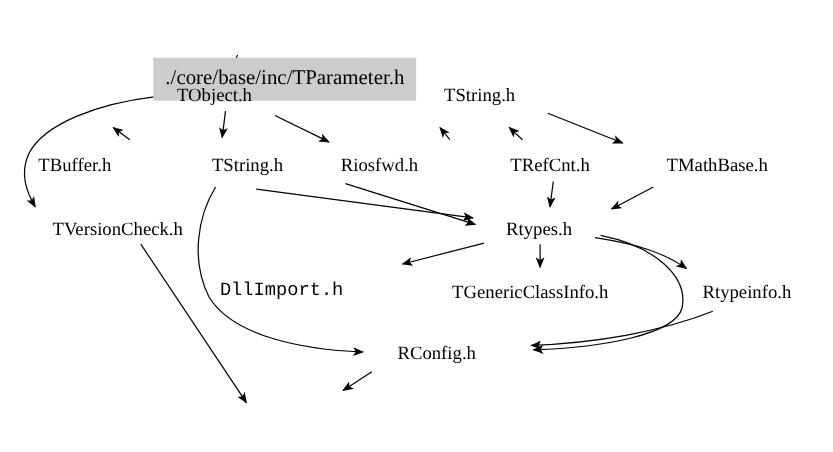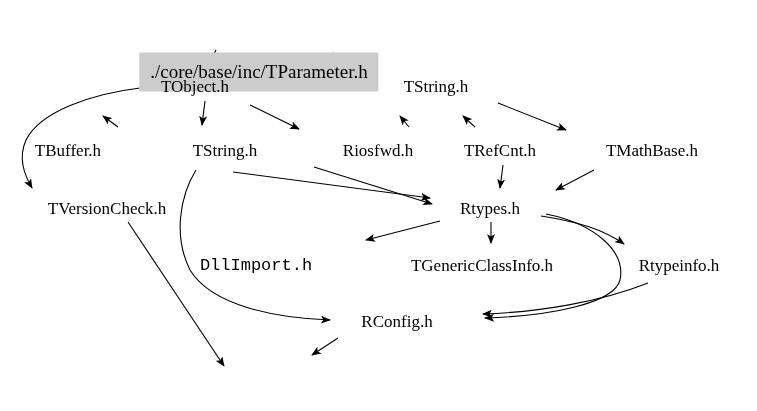--- a/index.html
+++ b/index.html
@@ -100,21 +100,21 @@
   <div class="node root" style="left:259px; top:31px;">./core/base/inc/TParameter.h</div>
 
   <div class="node" style="left:195px; top:86px;">TObject.h</div>
 
   <div class="node" style="left:436px; top:86px;">TString.h</div>
 
   <div class="node" style="left:68px; top:150px;">TBuffer.h</div>
 
   <div class="node" style="left:225px; top:150px;">TString.h</div>
 
-  <div class="node" style="left:378px; top:150px;text-align:right;">Riosfwd.h</div>
+  <div class="node" style="left:345px; top:150px;text-align:right;">Riosfwd.h</div>
 
   <div class="node" style="left:500px; top:150px;">TRefCnt.h</div>
 
   <div class="node" style="left:652px; top:150px;">TMathBase.h</div>
 
   <div class="node" style="left:107px; top:208px;">TVersionCheck.h</div>
 
   <div class="node" style="left:490px; top:208px;">Rtypes.h</div>
 
   <div class="node" style="left:256px; top:265px;font-family:Liberation Mono, monospace;">DllImport.h</div>

